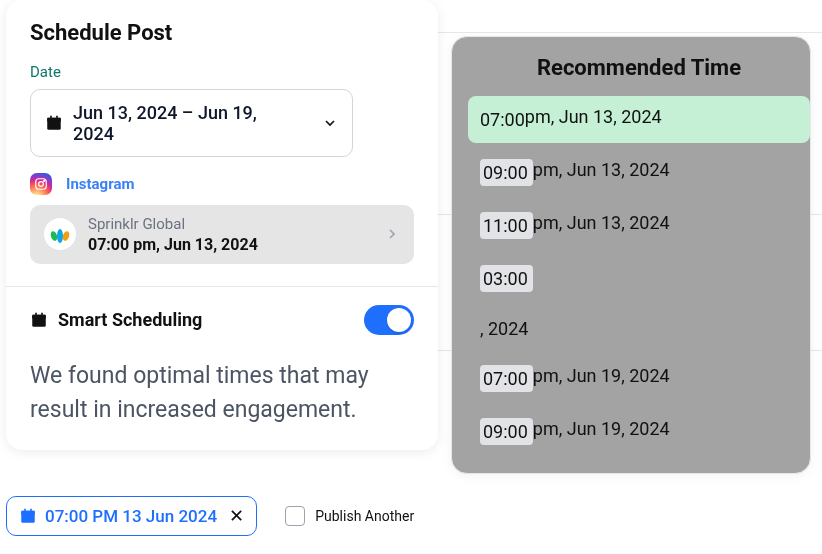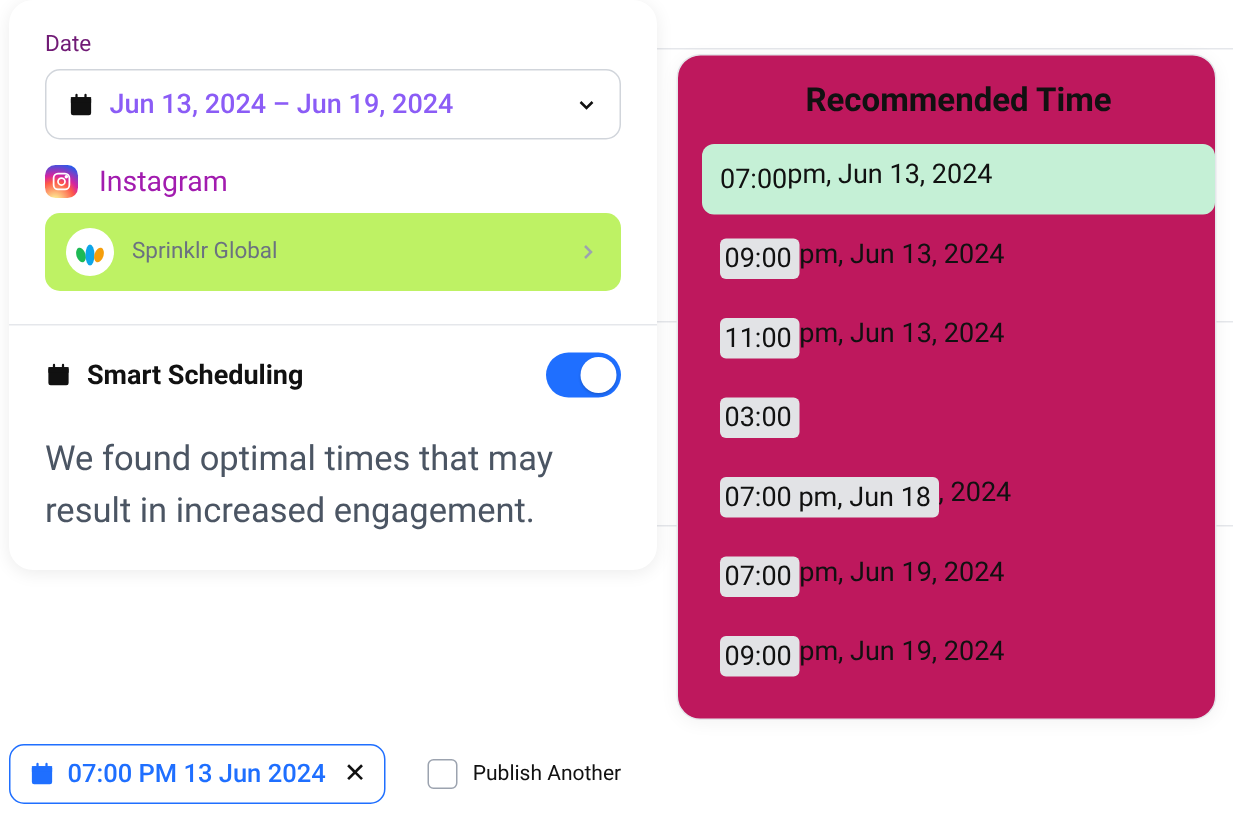--- a/index.html
+++ b/index.html
@@ -24,35 +24,35 @@
 
     .panel-title {
       font-size: 22px;
       font-weight: 700;
       color: #111;
       margin-bottom: 18px;
     }
 
     .field-label {
       font-size: 15px;
-      color: #701a75;
+      color: #0f766e;
       margin-bottom: 8px;
     }
 
     .date-picker {
       display: flex;
       align-items: center;
       gap: 10px;
       border: 1px solid #d1d5db;
       border-radius: 10px;
       padding: 12px 14px;
       font-size: 18px;
       font-weight: 500;
-      color: #8b5cf6;
-      width: 384px;
+      color: #0f172a;
+      width: 323px;
       justify-content: flex-start;
       cursor: pointer;
       margin-bottom: 16px;
     }
 
     .date-picker .spacer { flex: 1; }
 
     .cal-icon {
       width: 18px; height: 18px;
     }
@@ -70,27 +70,27 @@
 
     .ig-icon {
       width: 22px; height: 22px;
       border-radius: 7px;
       background: radial-gradient(circle at 30% 110%, #fdf497 0%, #fdf497 5%, #fd5949 45%,#d6249f 60%,#285AEB 90%);
       display: flex; align-items: center; justify-content: center;
     }
     .ig-icon svg { width: 14px; height: 14px; }
 
     .platform-name {
-      font-size: 19px;
-      font-weight: 400;
-      color: #a21caf;
+      font-size: 15px;
+      font-weight: 700;
+      color: #3b82f6;
     }
 
     .account-card {
-      background: #bef264;
+      background: #e5e5e5;
       border-radius: 10px;
       padding: 10px 14px;
       display: flex;
       align-items: center;
       gap: 12px;
       cursor: pointer;
       margin-bottom: 22px;
     }
 
     .account-avatar {
@@ -170,21 +170,21 @@
       font-size: 23px;
       color: #4b5563;
       line-height: 1.5;
     }
 
     .right-panel {
       position: absolute;
       left: 451px;
       top: 36px;
       width: 360px;
-      background: #be185d;
+      background: #a3a3a3;
       border: 1px solid #e5e7eb;
       border-radius: 16px;
       padding: 18px 0 12px 16px;
       box-shadow: 0 2px 12px rgba(0,0,0,0.05);
     }
 
     .rec-title {
       font-size: 22px;
       font-weight: 700;
       color: #111;
@@ -270,20 +270,21 @@
     }
   </style>
 </head>
 <body>
 
 <div class="bg-line" style="top:32px"></div>
 <div class="bg-line" style="top:214px"></div>
 <div class="bg-line" style="top:350px"></div>
 
 <div class="left-panel">
+  <div class="panel-title">Schedule Post</div>
 
   <div class="field-label">Date</div>
   <div class="date-picker">
     <svg class="cal-icon" viewBox="0 0 24 24" fill="#111">
         <rect x="3" y="5" width="18" height="16" rx="2"></rect>
         <rect x="3" y="5" width="18" height="5" fill="#111"></rect>
         <rect x="7" y="2" width="2" height="5" rx="1" fill="#111"></rect>
         <rect x="15" y="2" width="2" height="5" rx="1" fill="#111"></rect>
       </svg>
     <span>Jun 13, 2024 – Jun 19, 2024</span>
@@ -305,20 +306,21 @@
   </div>
 
   <div class="account-card">
     <span class="account-avatar">
       <span class="sprinklr-mark">
           <span></span>
         </span>
     </span>
     <div class="account-text">
       <div class="account-name">Sprinklr Global</div>
+      <div class="account-time">07:00 pm, Jun 13, 2024</div>
     </div>
     <svg class="chevron-right" viewBox="0 0 24 24" fill="none" stroke="#9ca3af" stroke-width="2.5">
         <polyline points="9 6 15 12 9 18"></polyline>
       </svg>
   </div>
 
   <div class="divider"></div>
 
   <div class="smart-row">
     <svg class="cal-icon" viewBox="0 0 24 24" fill="#111">
@@ -345,21 +347,20 @@
         <span> pm, Jun 13, 2024</span>
       </div>
       <div class="time-item">
         <span class="time-prefix">11:00</span>
         <span> pm, Jun 13, 2024</span>
       </div>
       <div class="time-item">
         <span class="time-prefix">03:00</span>
       </div>
       <div class="time-item">
-        <span class="time-prefix">07:00 pm, Jun 18</span>
         <span>, 2024</span>
       </div>
       <div class="time-item">
         <span class="time-prefix">07:00</span>
         <span> pm, Jun 19, 2024</span>
       </div>
       <div class="time-item">
         <span class="time-prefix">09:00</span>
         <span> pm, Jun 19, 2024</span>
       </div>

